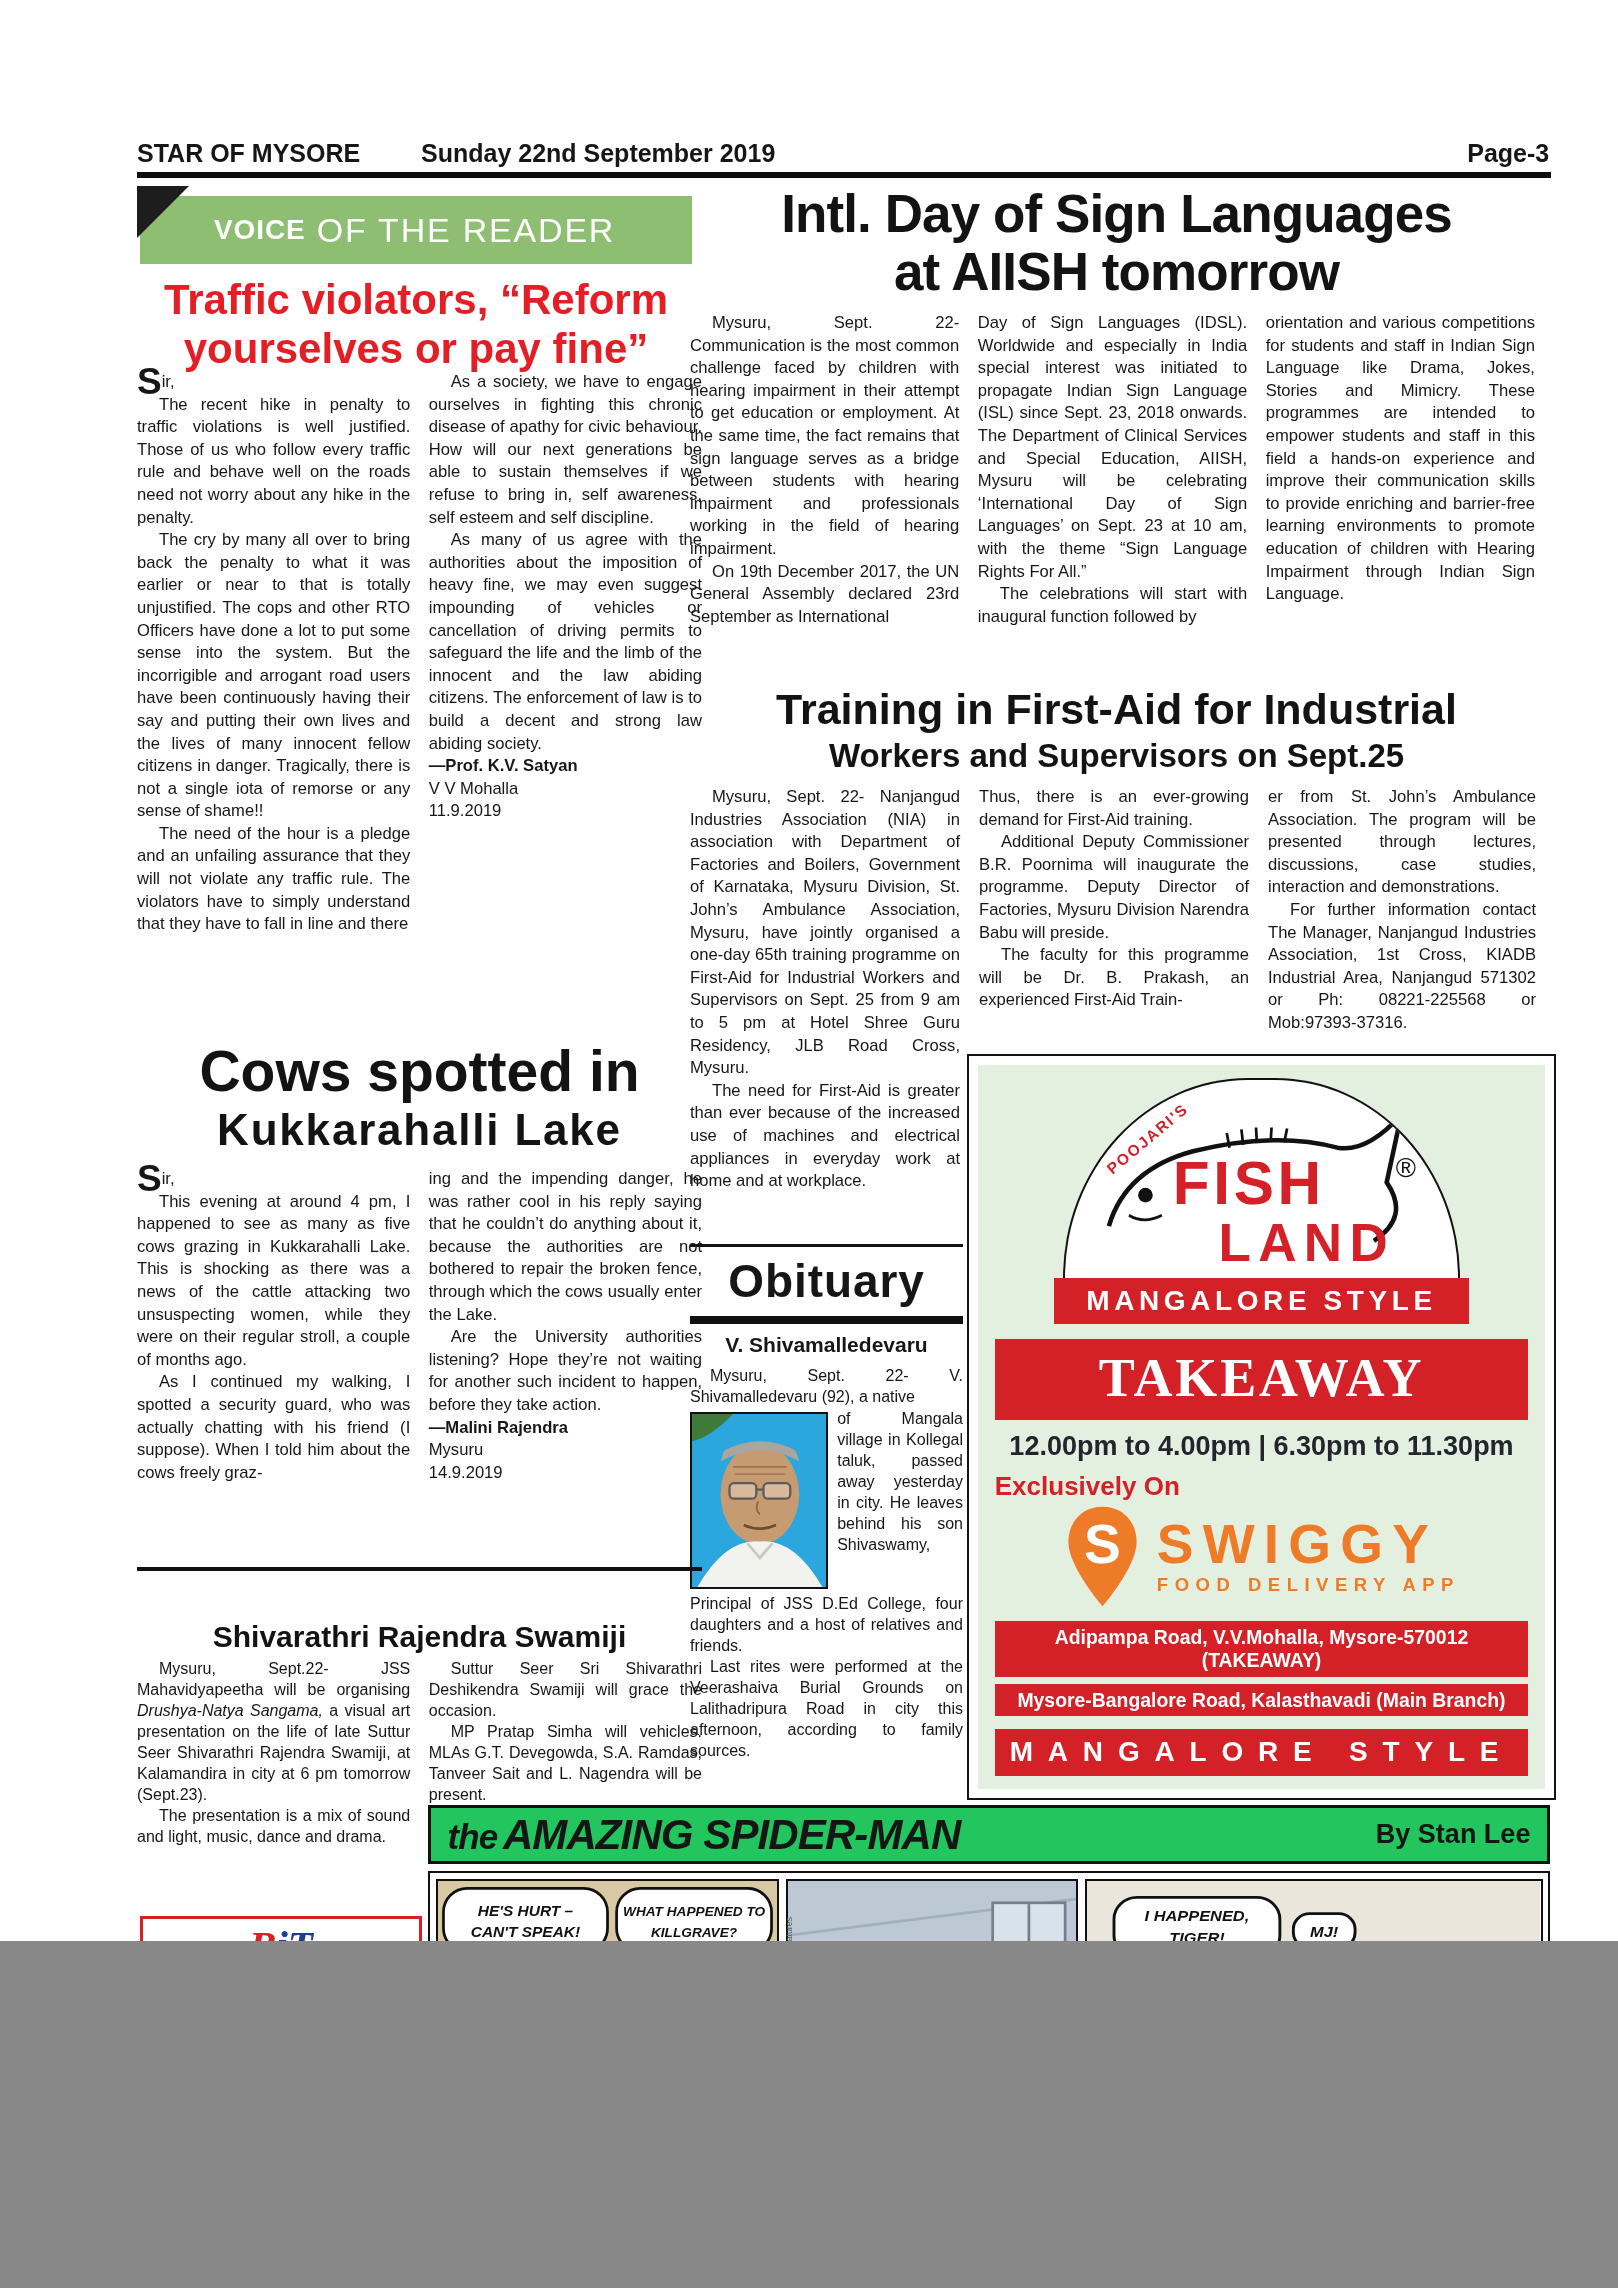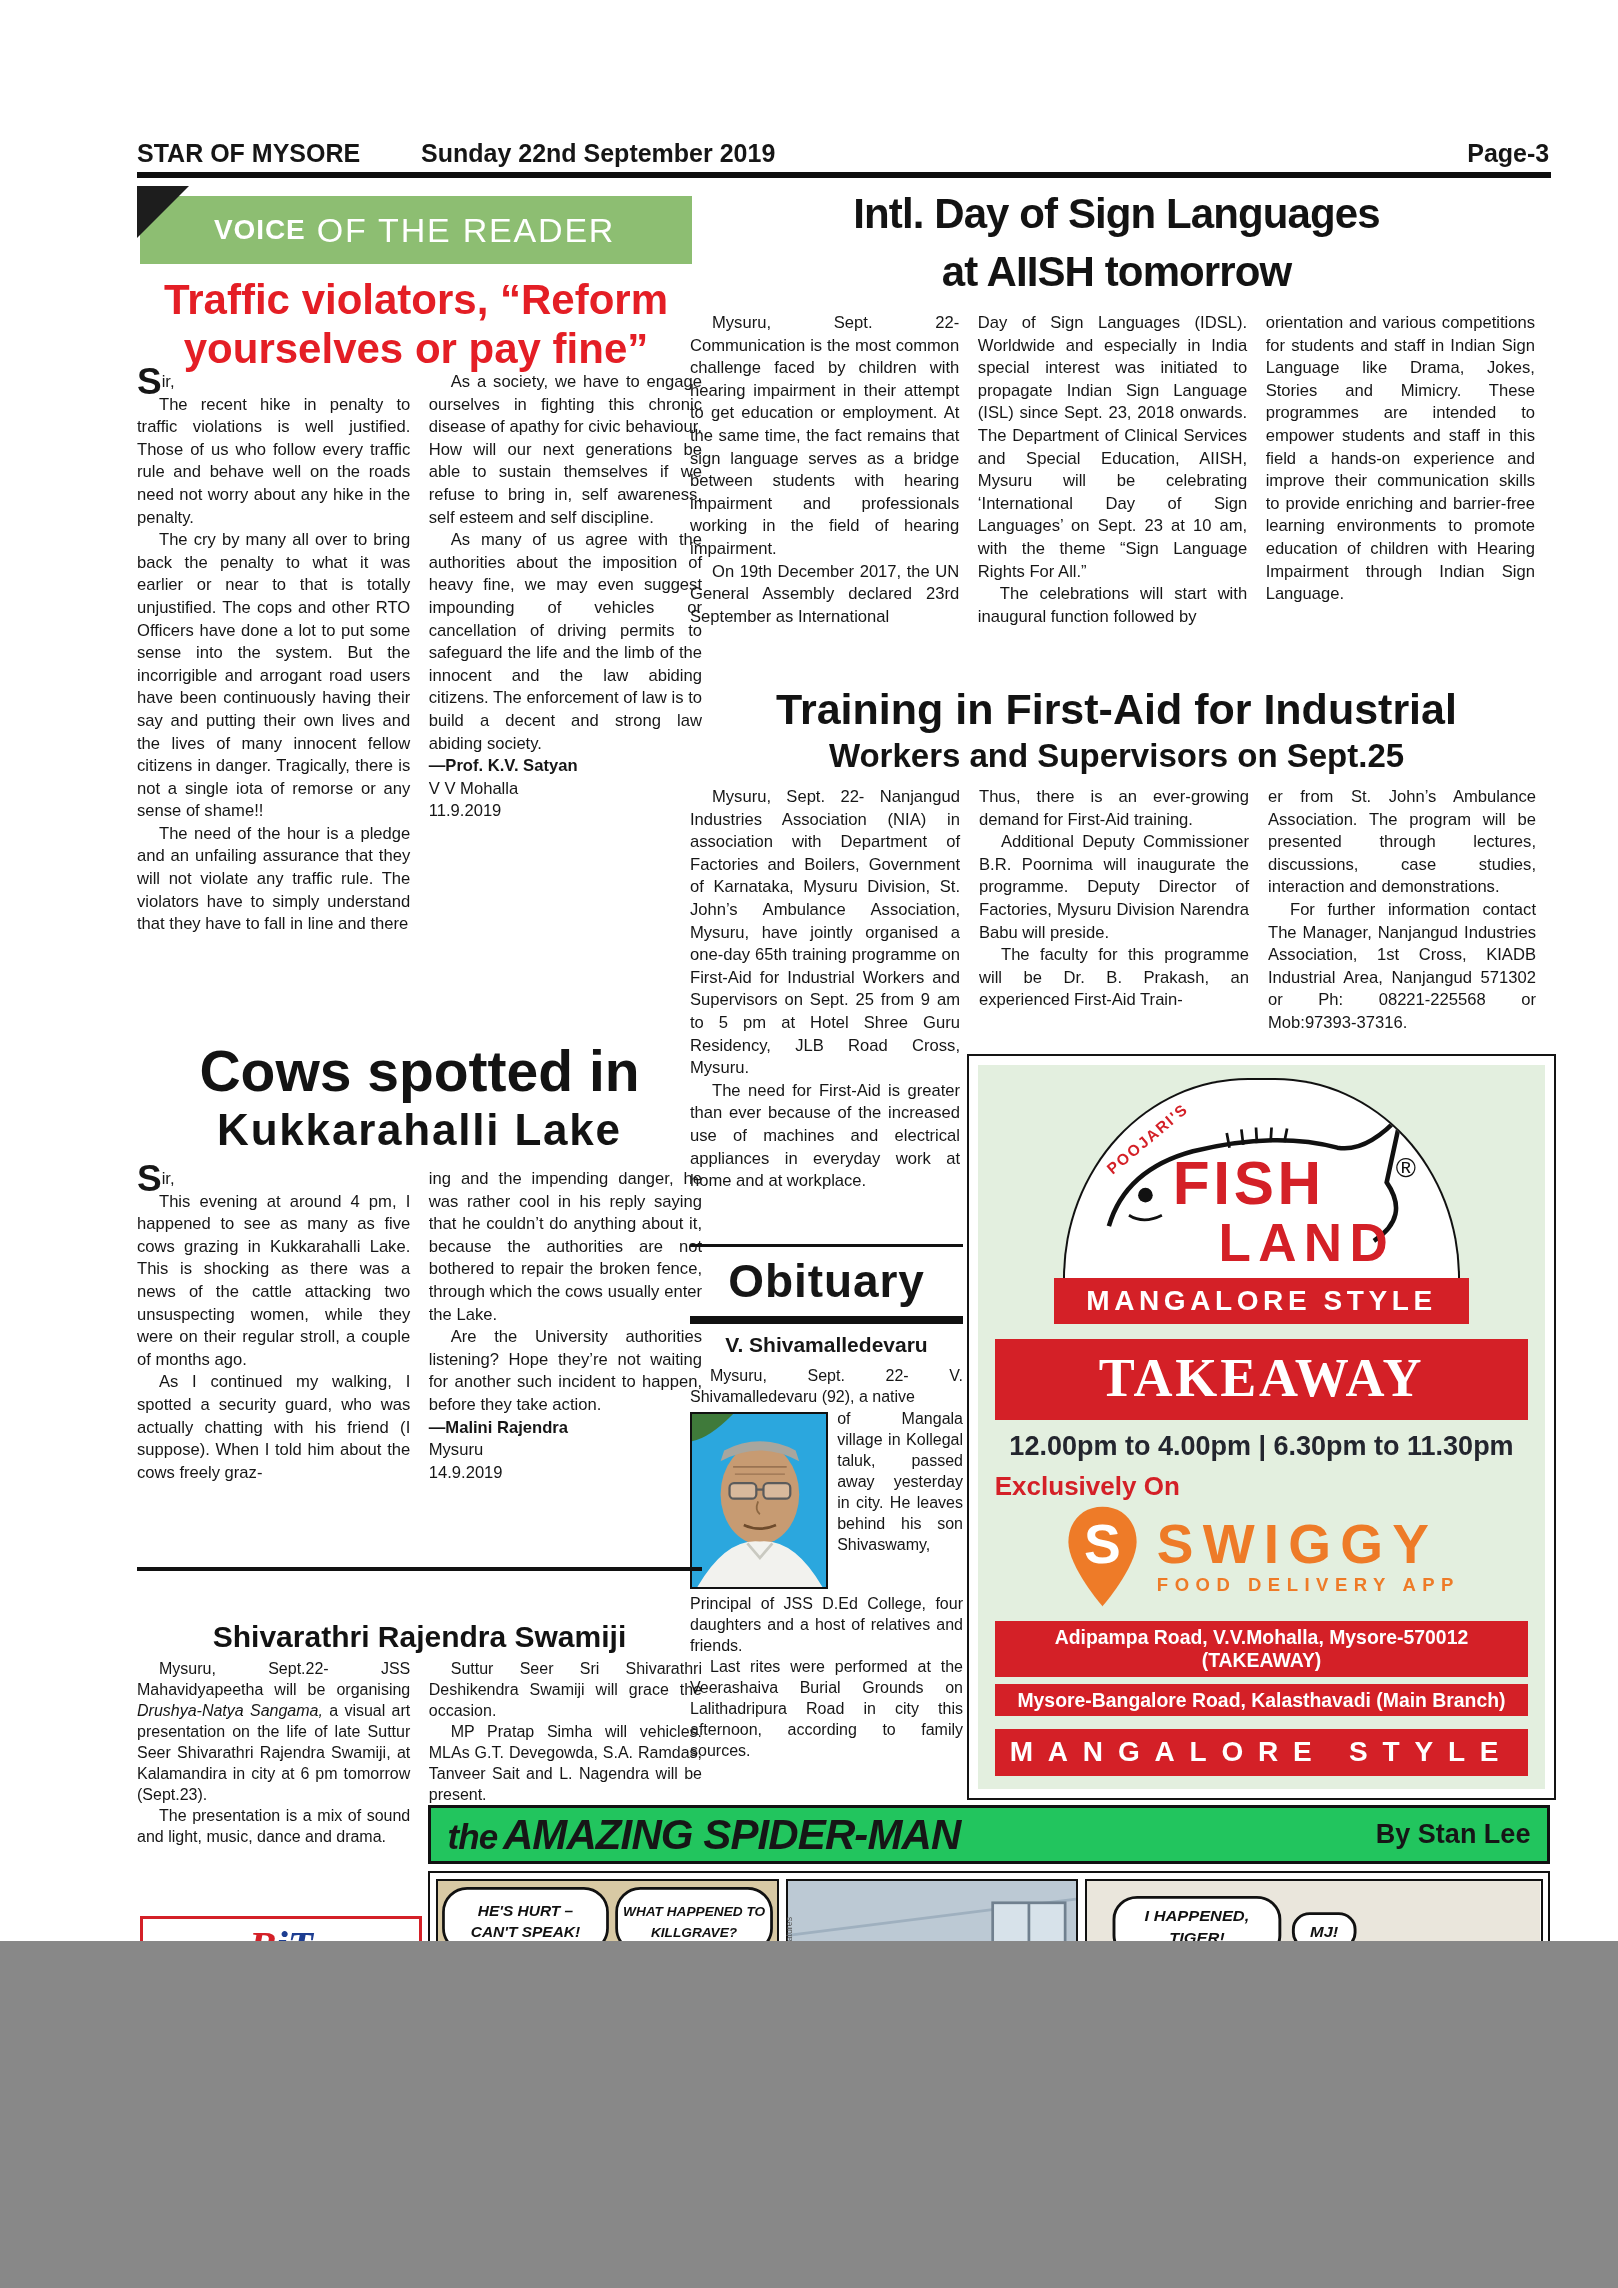--- a/index.html
+++ b/index.html
@@ -21,21 +21,21 @@
   .voice { top:196px; left:140px; width:552px; height:68px; background:#8dbe72; color:#fff;
            display:flex; align-items:center; padding-left:74px; }
   .voice .lead { font-weight:bold; font-size:28px; letter-spacing:0.9px; margin-right:11px; }
   .voice .rest { font-weight:400; font-size:34px; letter-spacing:1.8px; }
   .corner-tri { top:186px; left:137px; width:52px; height:52px; background:#1d1d1d;
                 clip-path: polygon(0 0, 100% 0, 0 100%); }
 
   
   .hl { text-align:center; font-weight:bold; color:#131313; }
   .traffic-hl { top:275px; left:129px; width:574px; color:#e41e25; font-size:42px; line-height:49px; }
-  .sign-hl   { top:185px; left:694px; width:845px; font-size:42px; line-height:58px; letter-spacing:-0.9px; }
+  .sign-hl   { top:185px; left:694px; width:845px; font-size:53px; line-height:58px; letter-spacing:-0.9px; }
   .train-hl1 { top:685px; left:694px; width:845px; font-size:43px; line-height:48px; }
   .train-hl2 { top:735px; left:694px; width:845px; font-size:33px; line-height:41px; }
   .cows-hl1  { top:1041px; left:137px; width:565px; font-size:57px; line-height:61px; }
   .cows-hl2  { top:1104px; left:137px; width:565px; font-size:44px; line-height:52px; letter-spacing:1.8px; }
   .vis-hl1   { top:1576px; left:137px; width:565px; font-size:39px; line-height:42px; }
   .vis-hl2   { top:1619px; left:137px; width:565px; font-size:30px; line-height:35px; }
 
   
   .bodytext p { font-size:16.6px; line-height:22.6px; text-align:justify; text-indent:22px; margin:0; }
   .bodytext p.noind { text-indent:0; }

